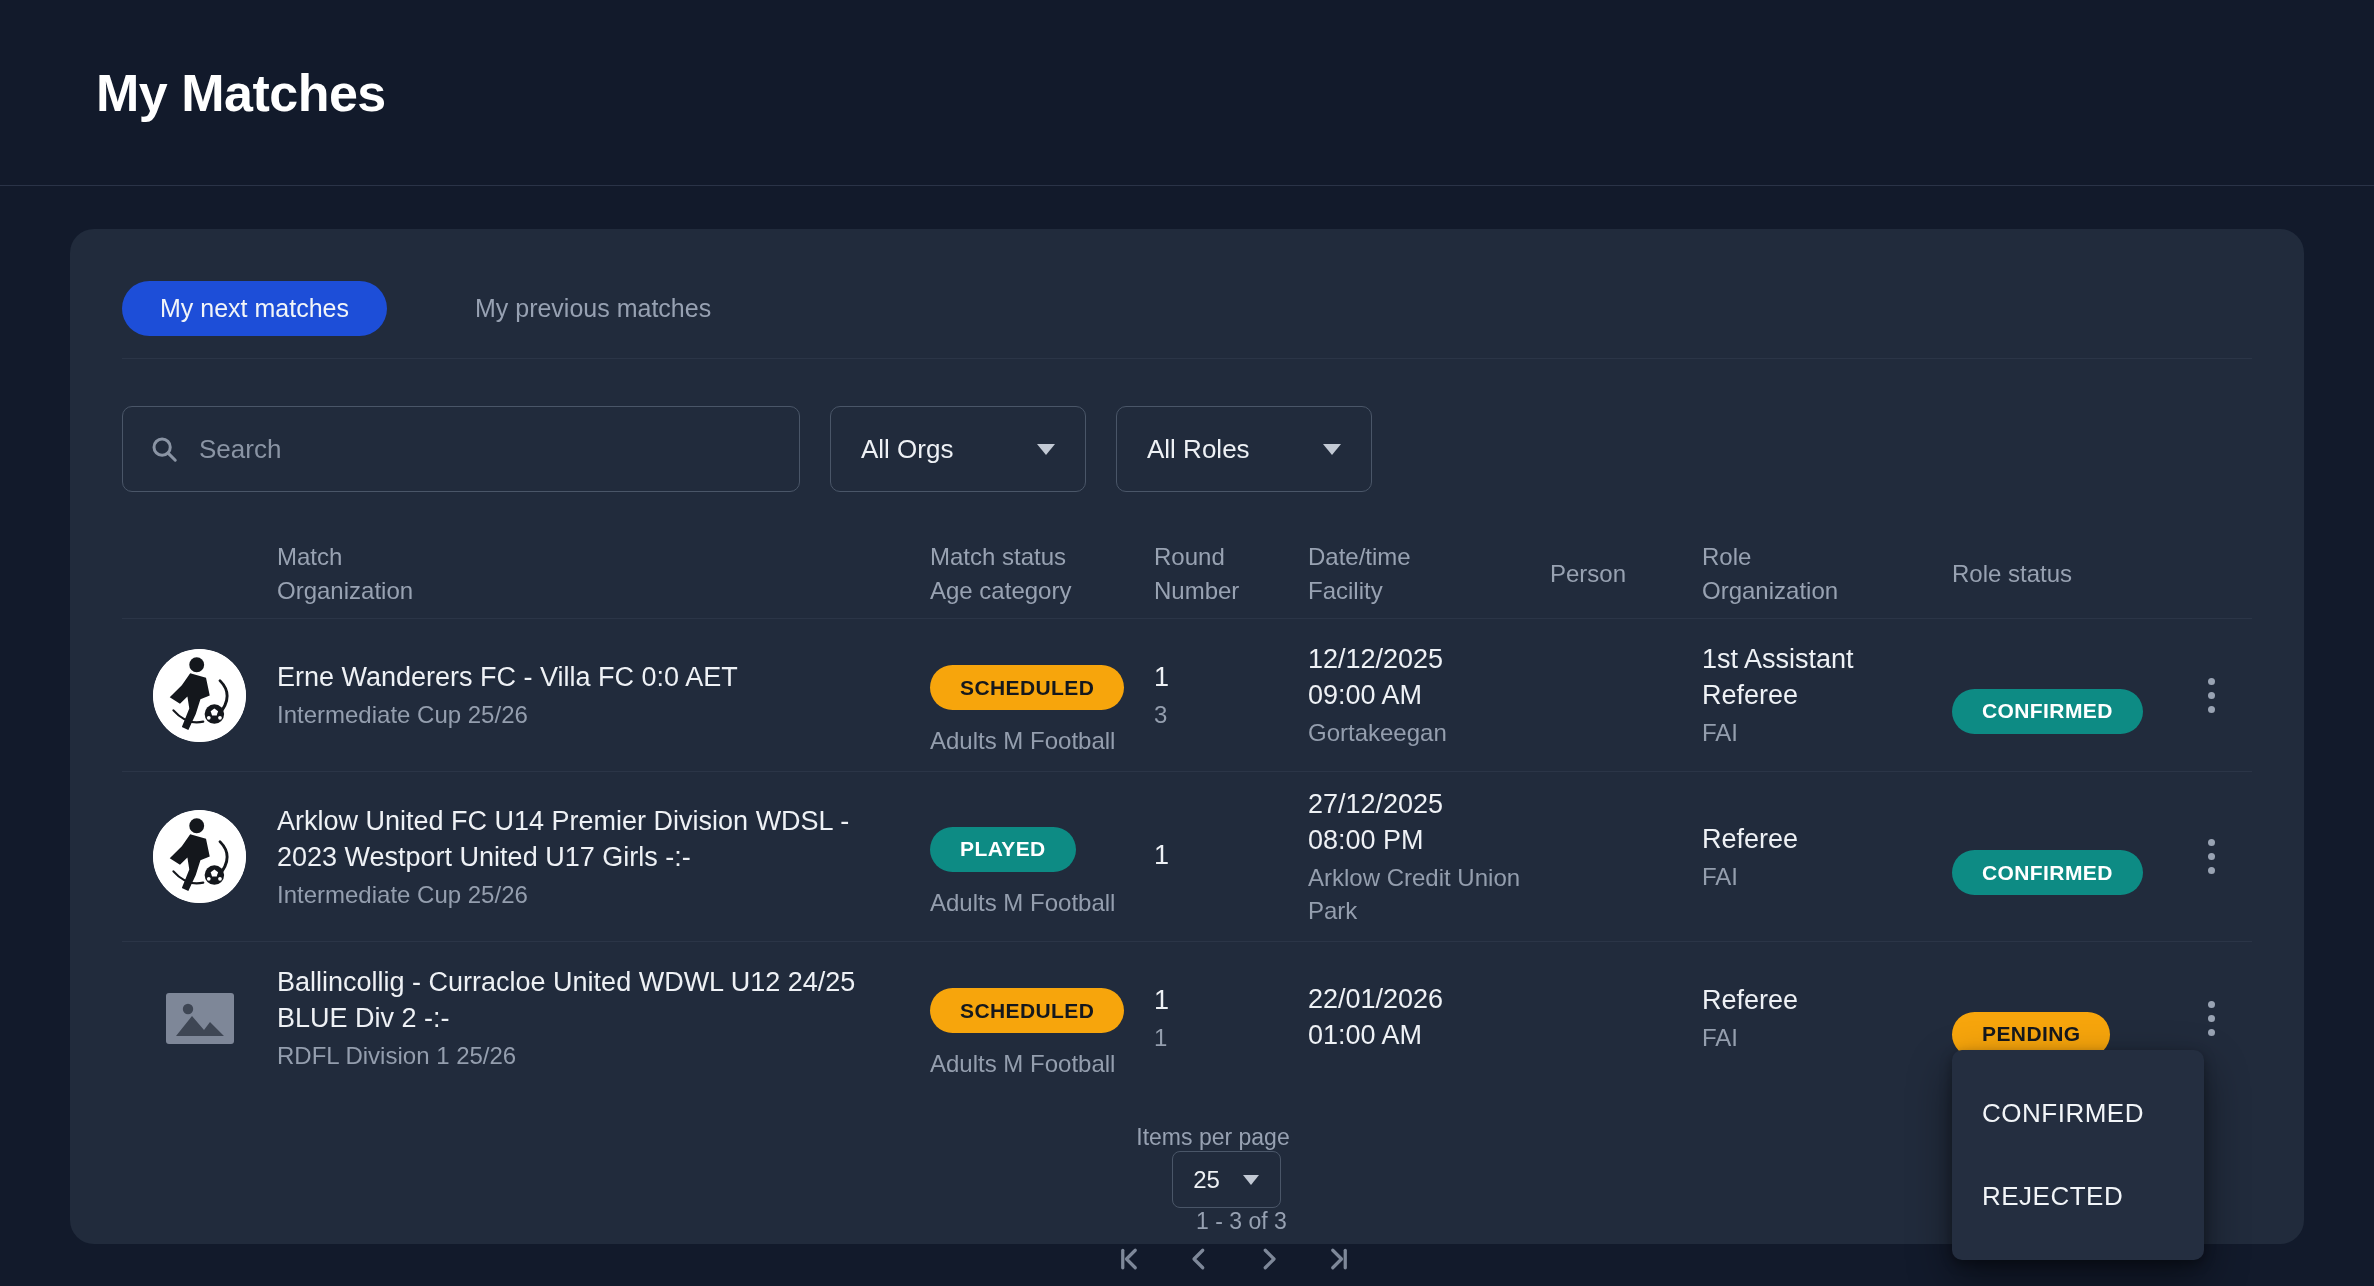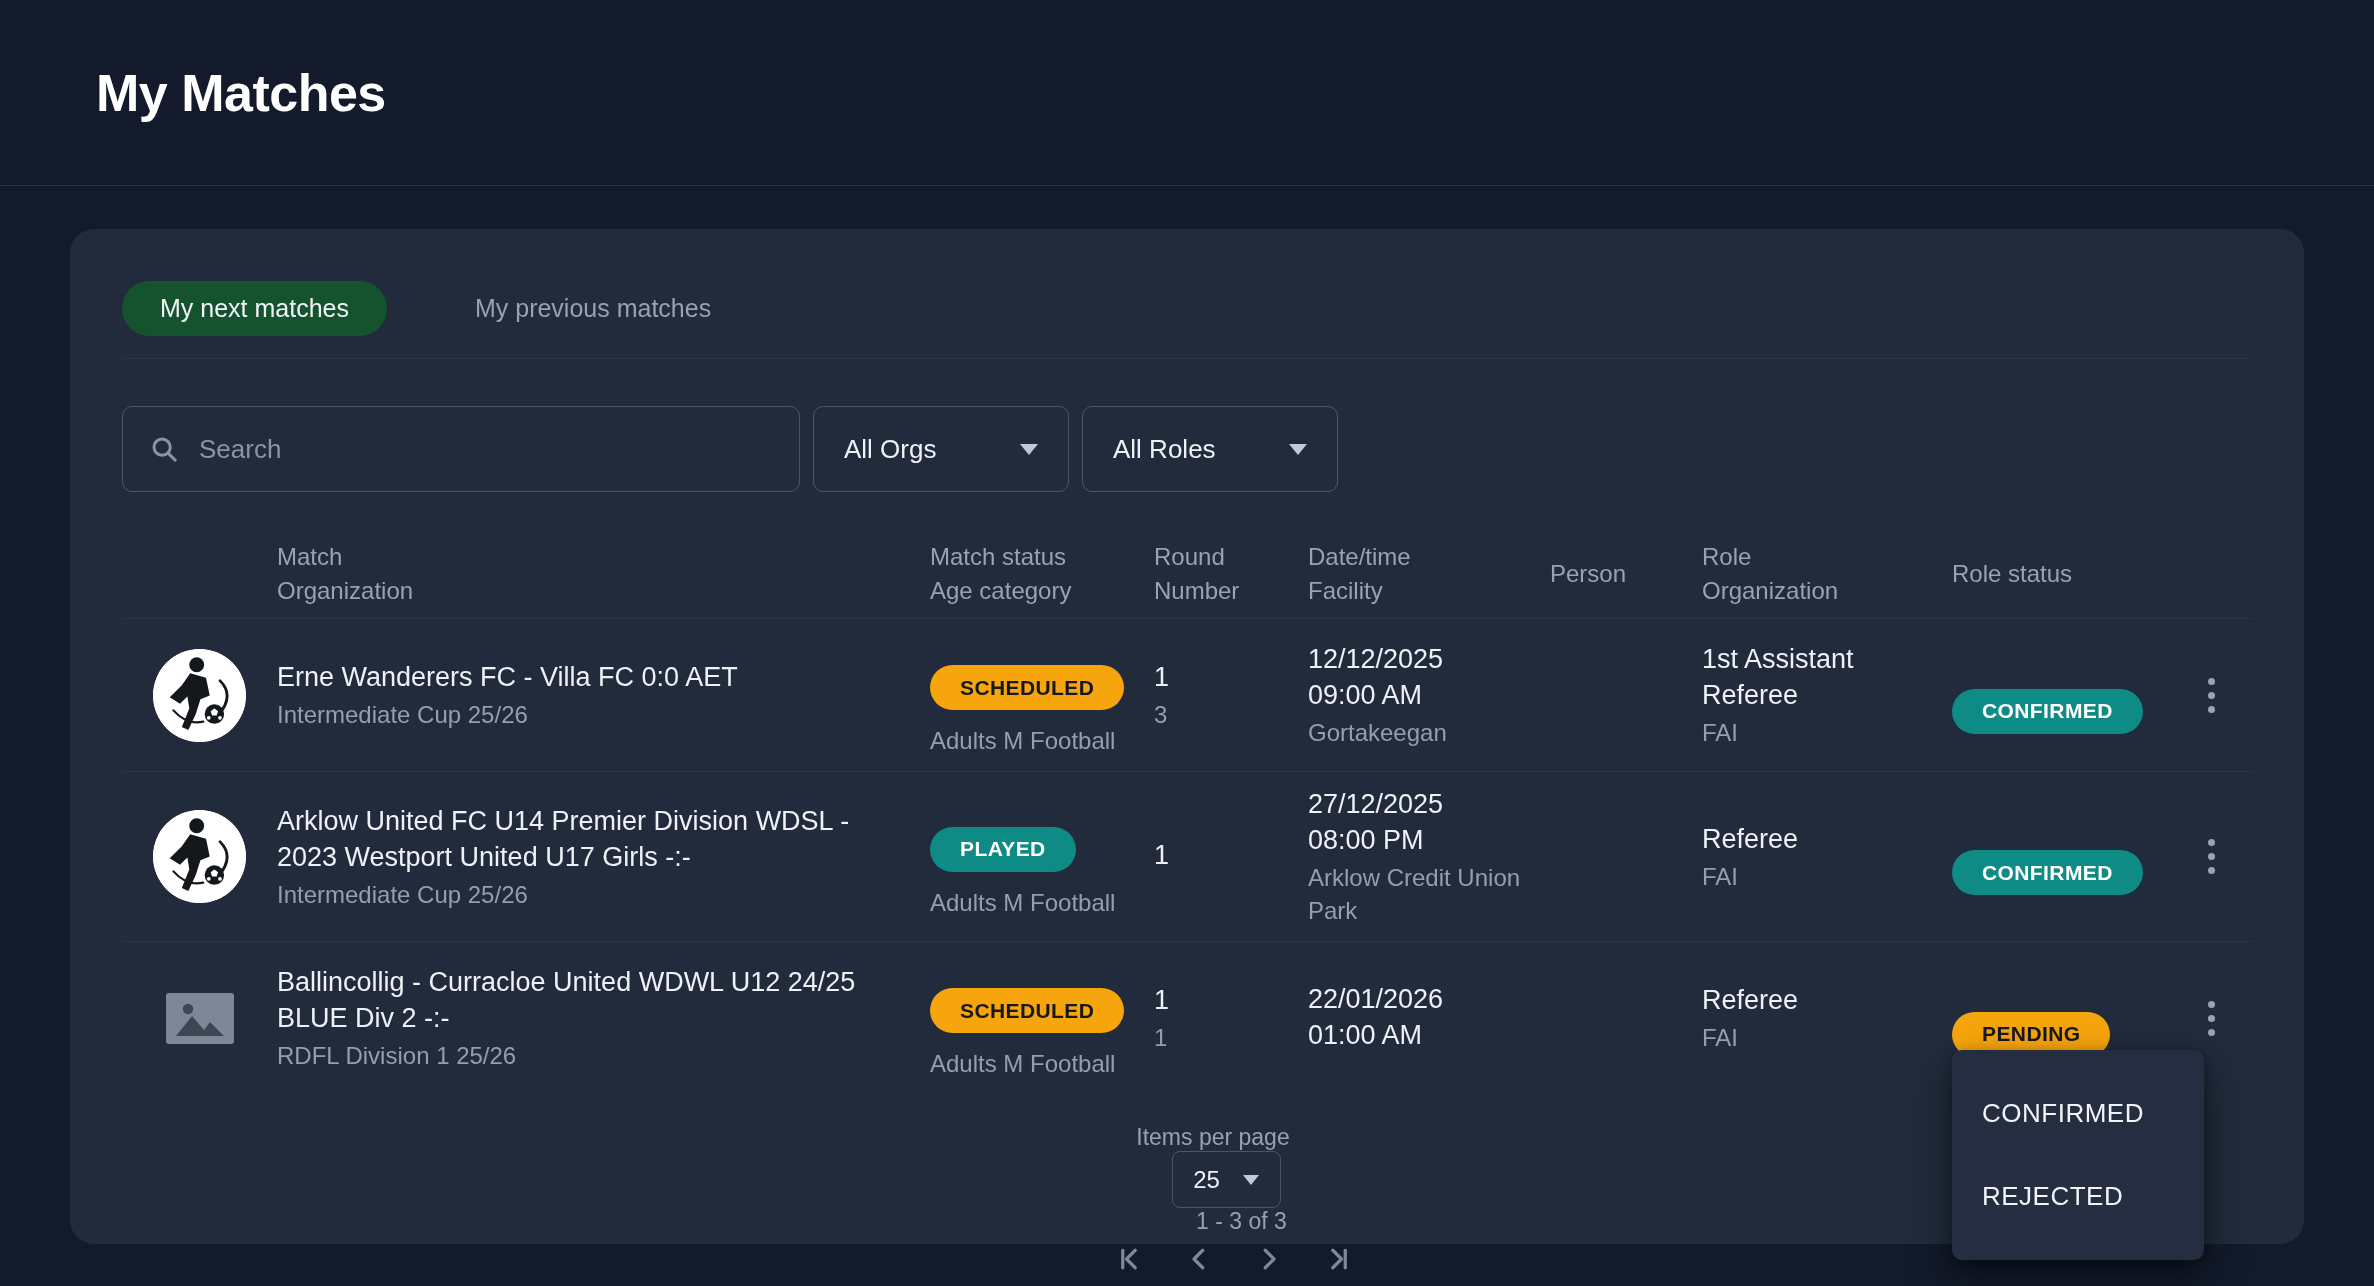--- a/index.html
+++ b/index.html
@@ -30,25 +30,25 @@
     position:relative;
   }
 
   
   .tabs { display:flex; align-items:center; gap:50px; }
   .tab {
     height:55px; padding:0 38px; border:none; border-radius:28px;
     background:transparent; color: var(--text-secondary, #97A1B2);
     font-family:inherit; font-size:25px; cursor:pointer; white-space:nowrap;
   }
-  .tab.active { background:#14532d; color:#F2F5F8;text-align:right; }
+  .tab.active { background:#1d4ed8; color:#F2F5F8;text-align:right; }
   .tabs-divider { height:1px; background:#2B3547; margin-top:22px; }
 
   
-  .filters { display:flex; gap:13px; margin-top:47px; }
+  .filters { display:flex; gap:30px; margin-top:47px; }
   .search-box {
     width:678px; height:86px;
     border:1px solid #4A5668; border-radius:10px;
     display:flex; align-items:center; gap:20px; padding:0 26px;
   }
   .search-box input {
     flex:1; background:transparent; border:none; outline:none;
     color:#EEF1F5; font-size:26px; font-family:inherit;
   }
   .search-box input::placeholder { color:#8A94A4; }

